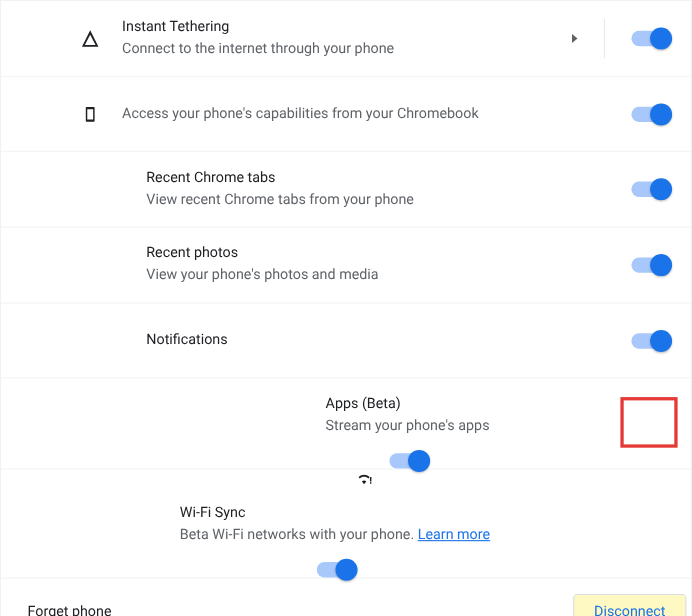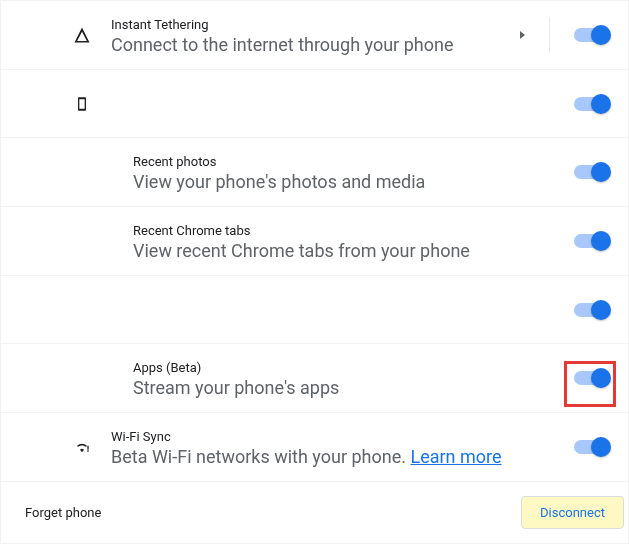--- a/index.html
+++ b/index.html
@@ -34,21 +34,21 @@
   .textcol {
     flex: 1;
     padding: 14px 0;
   }
   .title {
     font-size: 13px;
     color: #202124;
     line-height: 20px;
   }
   .desc {
-    font-size: 18px;
+    font-size: 13px;
     color: #5f6368;
     line-height: 20px;
   }
   .link {
     color: #1a73e8;
     text-decoration: underline;
     cursor: pointer;
     text-align: right;
   }
   .controls {
@@ -150,20 +150,33 @@
     </div>
   </div>
 
   <div class="row top">
     <div class="leadicon">
       <svg class="icon" width="16" height="18" viewBox="0 0 24 24">
           <path d="M7 2h10a1 1 0 0 1 1 1v18a1 1 0 0 1-1 1H7a1 1 0 0 1-1-1V3a1 1 0 0 1 1-1zm1 3v14h8V5H8z"></path>
         </svg>
     </div>
     <div class="textcol">
+      <div class="desc">Access your phone's capabilities from your Chromebook</div>
+    </div>
+    <div class="controls">
+      <div class="toggle">
+          <div class="knob"></div>
+        </div>
+    </div>
+  </div>
+
+  <div class="row sub">
+    <div class="textcol">
+      <div class="title">Recent Chrome tabs</div>
+      <div class="desc">View recent Chrome tabs from your phone</div>
     </div>
     <div class="controls">
       <div class="toggle">
           <div class="knob"></div>
         </div>
     </div>
   </div>
 
   <div class="row sub">
     <div class="textcol">
@@ -172,53 +185,42 @@
     </div>
     <div class="controls">
       <div class="toggle">
           <div class="knob"></div>
         </div>
     </div>
   </div>
 
   <div class="row sub">
     <div class="textcol">
-      <div class="title">Recent Chrome tabs</div>
-      <div class="desc">View recent Chrome tabs from your phone</div>
-    </div>
-    <div class="controls">
-      <div class="toggle">
-          <div class="knob"></div>
-        </div>
-    </div>
-  </div>
-
-  <div class="row sub">
-    <div class="textcol">
-    </div>
-    <div class="controls">
-      <div class="toggle">
-          <div class="knob"></div>
-        </div>
-    </div>
-  </div>
-
-  <div class="row sub" style="position:relative;">
+      <div class="title">Notifications</div>
+    </div>
+    <div class="controls">
+      <div class="toggle">
+          <div class="knob"></div>
+        </div>
+    </div>
+  </div>
+
+  <div class="row sub" style="position:relative;flex-direction:column;">
     <div class="textcol">
       <div class="title">Apps (Beta)</div>
       <div class="desc">Stream your phone's apps</div>
     </div>
     <div class="controls">
       <div class="toggle">
           <div class="knob"></div>
         </div>
     </div>
   </div>
 
-  <div class="row top" style="border-bottom:none;">
+  <div class="row top" style="border-bottom:none;flex-direction:column;">
     <div class="leadicon">
       <svg class="icon" width="20" height="16" viewBox="0 0 24 24">
           <path d="M12 20l3-4c-1-0.8-2-1.2-3-1.2s-2 .4-3 1.2l3 4zm-6-8c1.7-1.5 3.8-2.3 6-2.3s4.3.8 6 2.3l1.5-2C17 8 14.6 7 12 7s-5 1-7.5 3L6 12zM20 10v6h2v-6h-2zm0 7v2h2v-2h-2z"></path>
         </svg>
     </div>
     <div class="textcol">
       <div class="title">Wi-Fi Sync</div>
       <div class="desc"><span>Beta Wi-Fi networks with your phone. </span><a class="link">Learn more</a></div>
     </div>
     <div class="controls">

